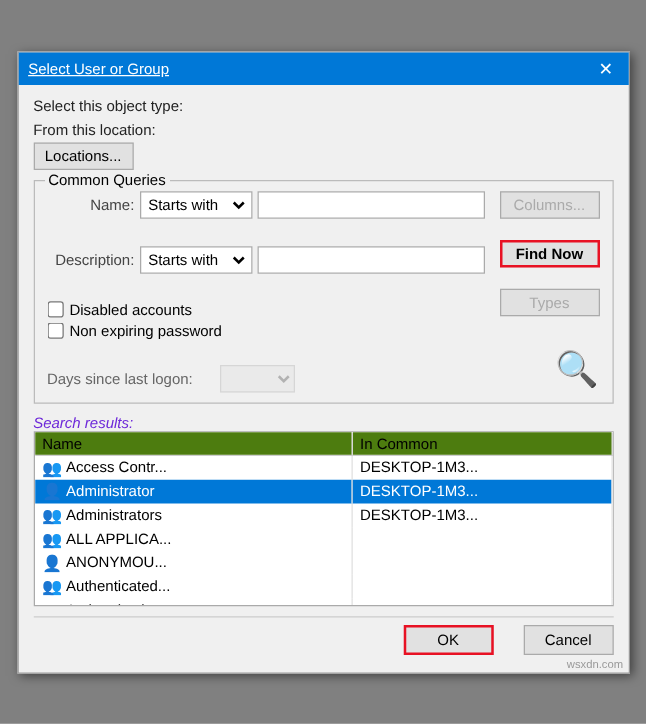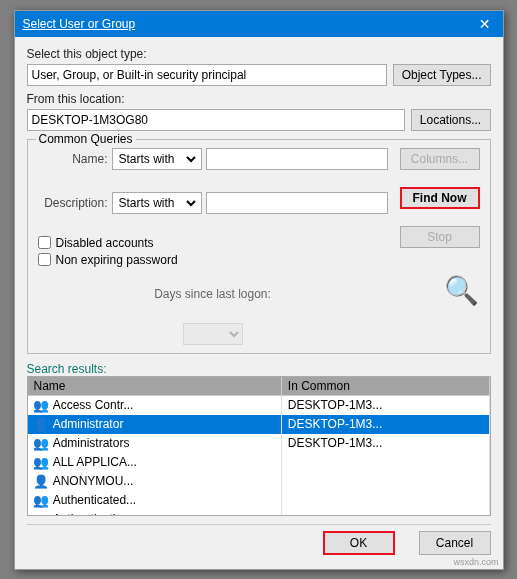--- a/index.html
+++ b/index.html
@@ -134,21 +134,20 @@
       gap: 5px;
     }
     .checkbox-row input[type=checkbox] {
       margin: 0;
     }
     .days-row {
       display: flex;
       align-items: center;
       gap: 22px;
       margin-top: 20px;
-      flex-direction: column;
     }
     .days-label {
       color: #666;
       font-size: 12px;
     }
     .days-combo {
       height: 22px;
       border: 1px solid #ccc;
       background: #e8e8e8;
       font-size: 12px;
@@ -185,37 +184,38 @@
     .search-icon-img {
       width: 36px;
       height: 36px;
       display: flex;
       align-items: center;
       justify-content: center;
       font-size: 28px;
     }
     .search-results-label {
       font-size: 12px;
-      color: #0f766e;
+      color: #6d28d9;
       margin-bottom: 4px;
+      font-style: italic;
     }
     .results-table-container {
       border: 1px solid #aaa;
       background: white;
       height: 140px;
       overflow-y: auto;
       position: relative;
     }
     .results-table {
       width: 100%;
       border-collapse: collapse;
       font-size: 12px;
     }
     .results-table thead th {
-      background: #a3a3a3;
+      background: #4d7c0f;
       border-bottom: 1px solid #ccc;
       border-right: 1px solid #ccc;
       padding: 2px 6px;
       text-align: left;
       font-weight: normal;
       position: sticky;
       top: 0;
     }
     .results-table tbody tr {
       cursor: pointer;
@@ -278,30 +278,25 @@
 
   <div class="title-bar">
     <span class="title-bar-title">Select User or Group</span>
     <button class="title-bar-close">✕</button>
   </div>
 
   <div class="dialog-body">
 
     <div style="margin-bottom:5px;">
       <span class="label-text">Select this object type:</span>
-      <div class="row">
-        <input class="input-wide" type="text" readonly="" value="User, Group, or Built-in security principal" style="">
-        <button class="btn">Object Types...</button>
-      </div>
     </div>
 
     <div style="margin-bottom:8px;">
       <span class="label-text">From this location:</span>
       <div class="row">
-        <input class="input-wide" type="text" readonly="" value="DESKTOP-1M3OG80" style="">
         <button class="btn">Locations...</button>
       </div>
     </div>
 
     <div class="group-box">
       <span class="group-box-label">Common Queries</span>
 
       <div class="main-content">
         <div class="left-content">
 
@@ -338,21 +333,21 @@
             <span class="days-label">Days since last logon:</span>
             <select class="days-combo" disabled="">
               <option></option>
             </select>
           </div>
         </div>
 
         <div class="right-buttons">
           <button class="btn" disabled="" style="color:#aaa;">Columns...</button>
           <button class="btn-find-now">Find Now</button>
-          <button class="btn" disabled="" style="color:#aaa;">Stop</button>
+          <button class="btn" disabled="" style="color:#aaa;">Types</button>
           <div class="search-icon-area">
             <div class="search-icon-img">🔍</div>
           </div>
         </div>
       </div>
     </div>
 
     <div>
       <span class="search-results-label">Search results:</span>
       <div class="results-table-container">

